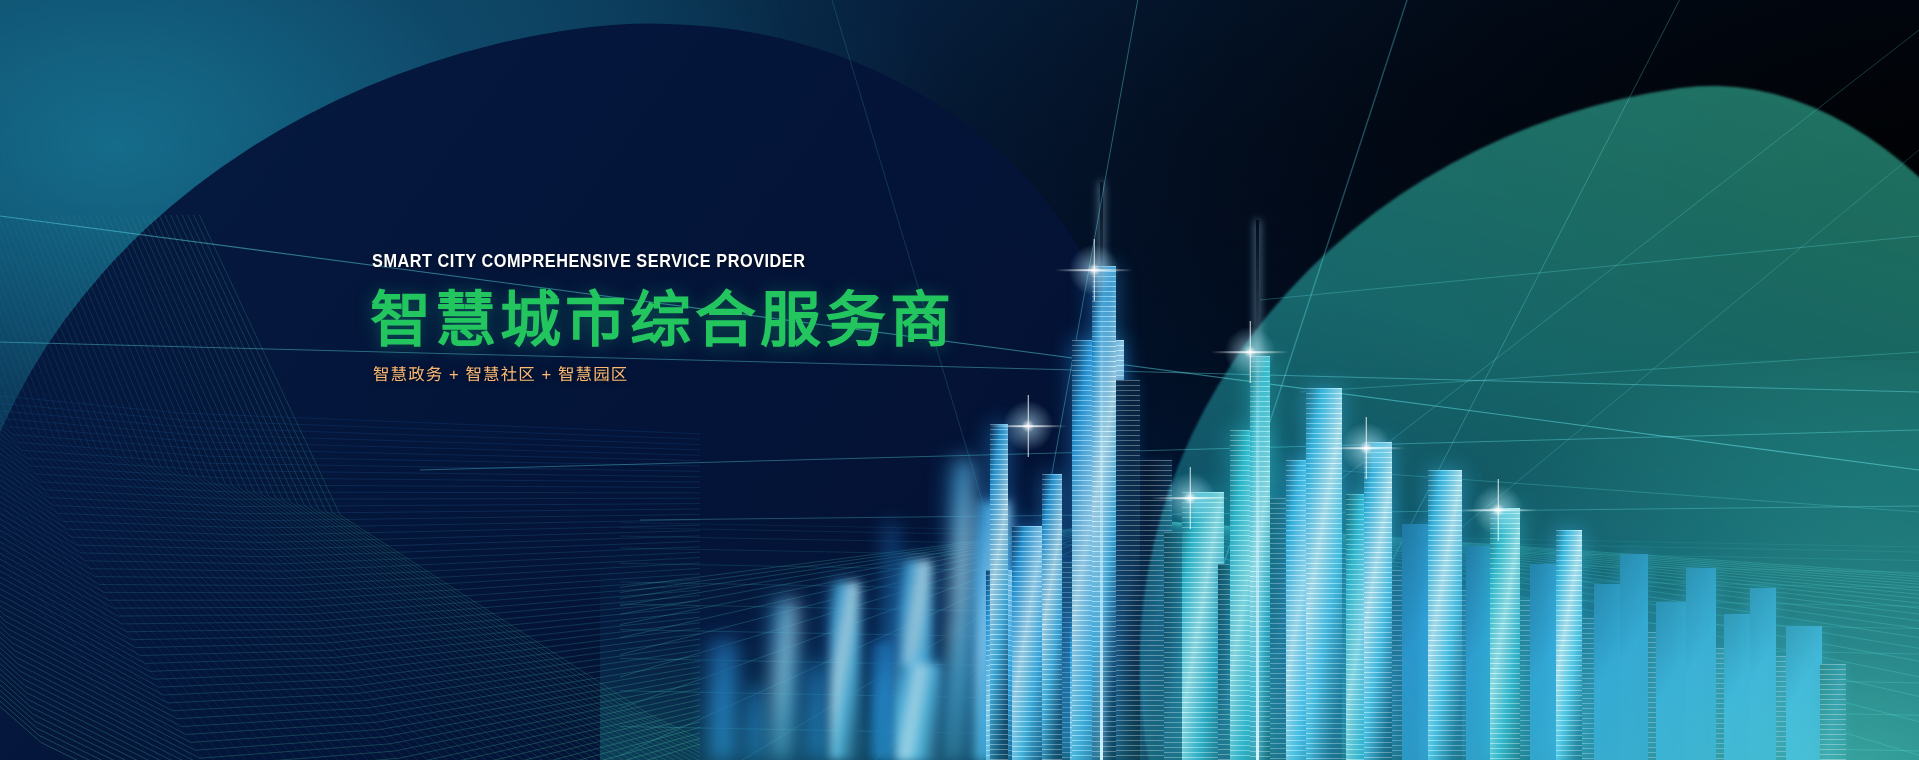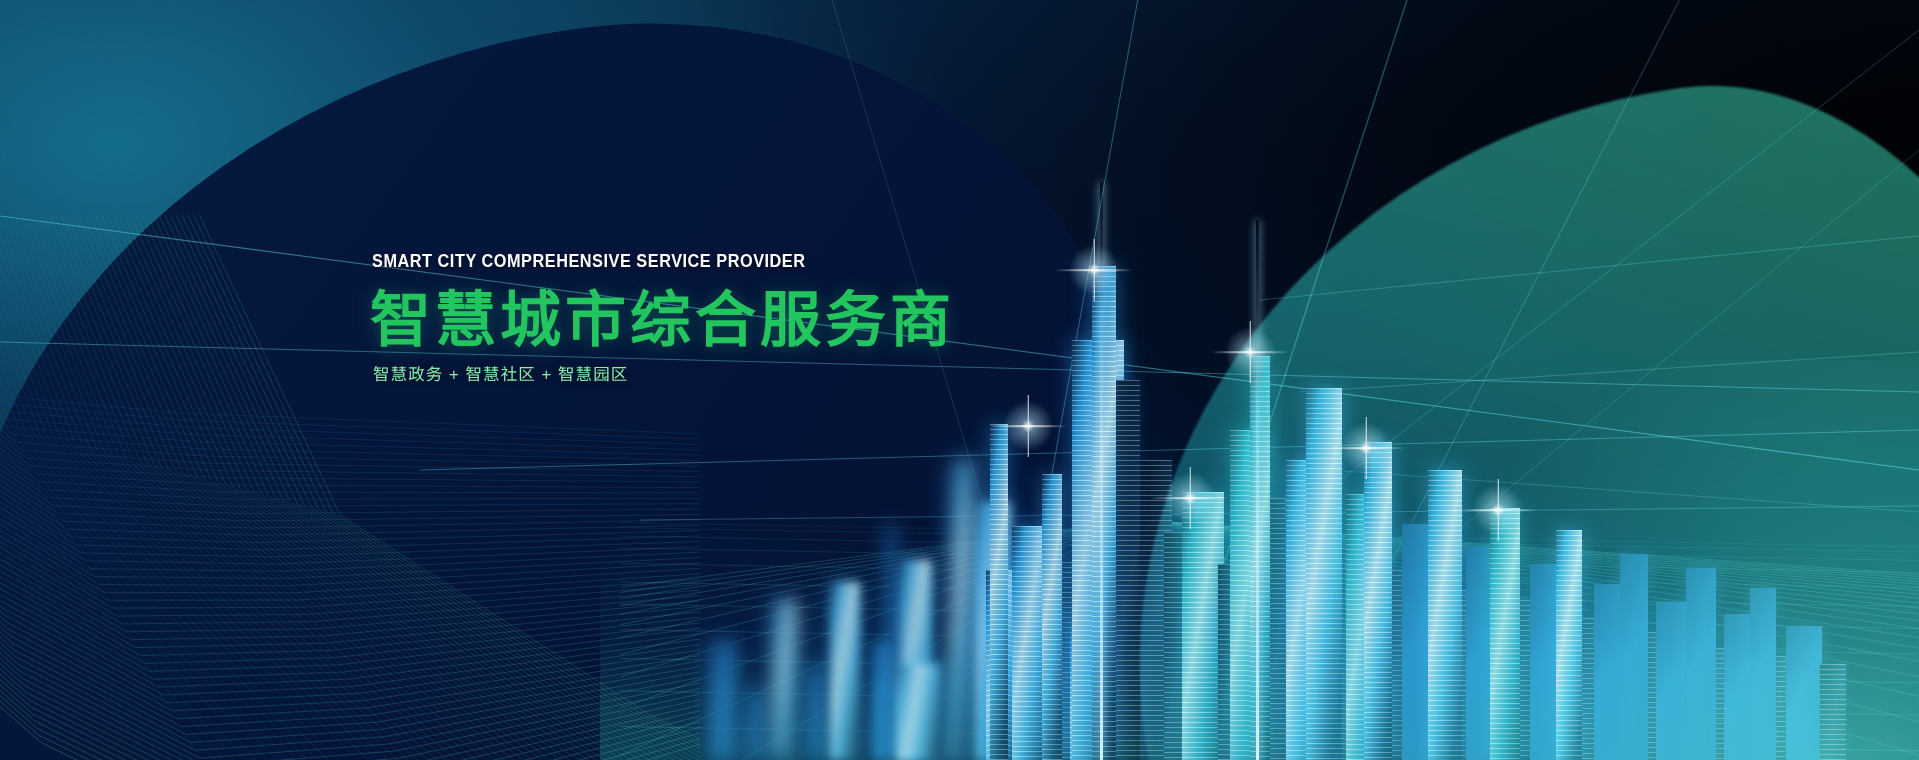--- a/index.html
+++ b/index.html
@@ -162,21 +162,21 @@
     color:#22c55e;
     font-size:61px;
     font-weight:700;
     letter-spacing:4px;
     line-height:1.04;
     white-space:nowrap;
     text-shadow:0 2px 18px rgba(25,190,130,.35);
   }
   .subline{
     margin:14px 0 0 3px;
-    color:#86efac;
+    color:#fdba74;
     font-size:16.5px;
     font-weight:400;
     letter-spacing:1.1px;
     line-height:1;
     white-space:nowrap;
     text-shadow:0 1px 6px rgba(0,0,0,.7);
   }
 </style>
 </head>
 <body>

